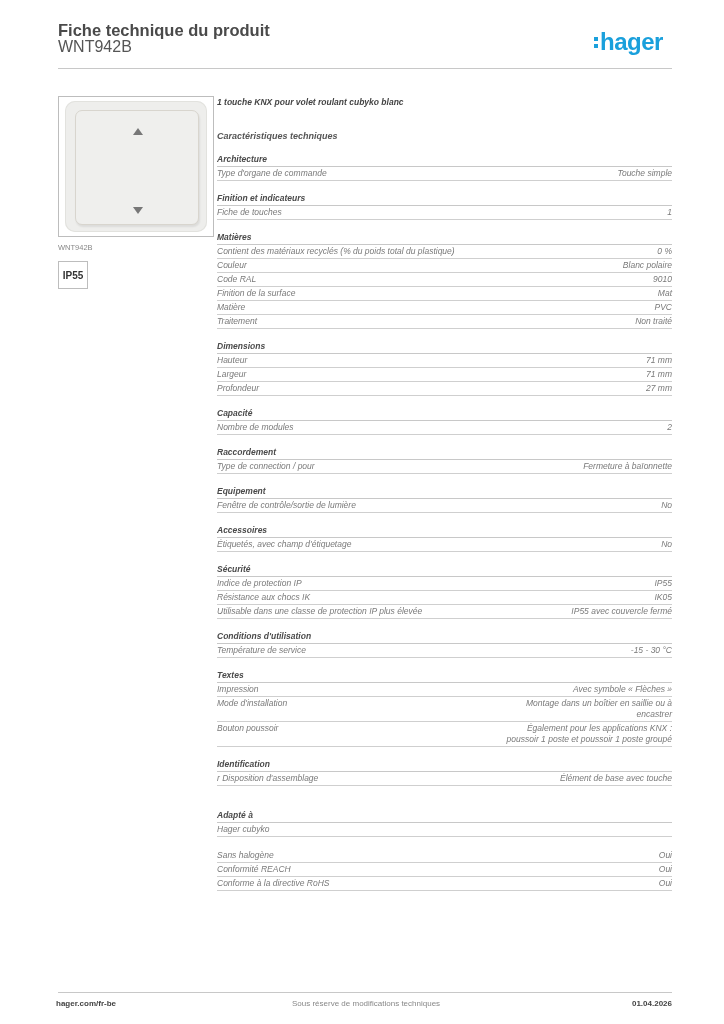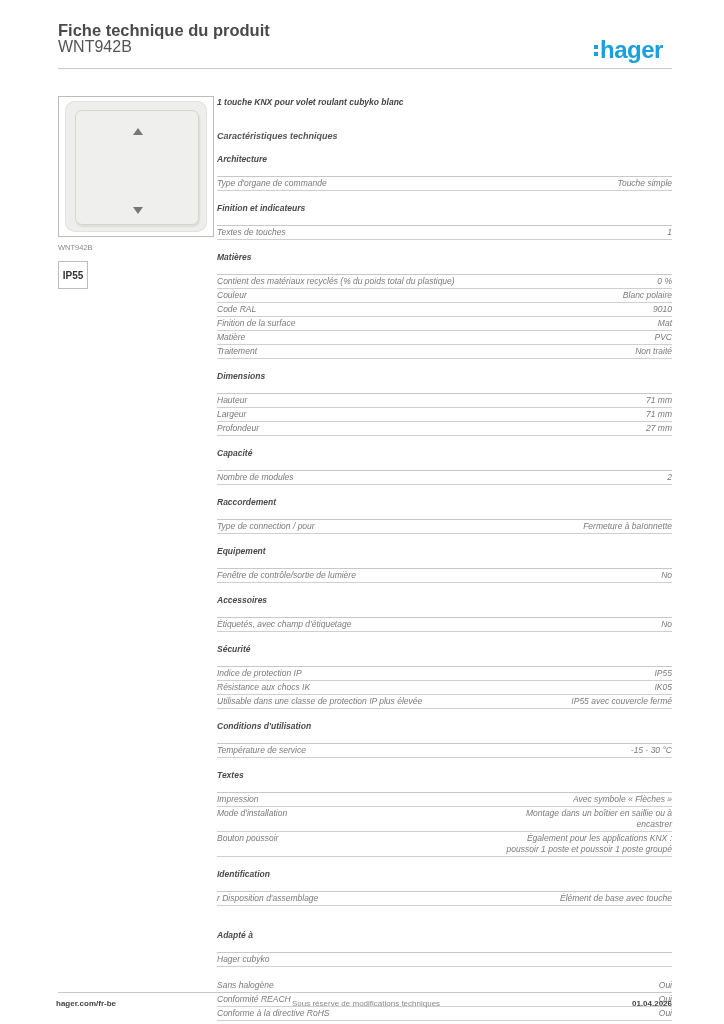--- a/index.html
+++ b/index.html
@@ -1,38 +1,38 @@
 <!DOCTYPE html>
 <html><head>
 <meta charset="utf-8">
 <style>
   html, body { margin: 0; padding: 0; background: #ffffff; }
   body { width: 724px; height: 1024px; position: relative; overflow: hidden;
          font-family: "Liberation Sans", sans-serif; color: #555; }
   .header-title { position: absolute; left: 58px; top: 21px; font-size: 16.5px; font-weight: bold; color: #4a4a4a; }
   .header-code { position: absolute; left: 58px; top: 38px; font-size: 16px; color: #555; }
-  .logo { position: absolute; left: 594px; top: 28px; font-size: 24px; font-weight: bold; color: #1aa0dc; letter-spacing: -0.5px; margin-top: 8px; }
+  .logo { position: absolute; left: 594px; top: 28px; font-size: 24px; font-weight: bold; color: #1aa0dc; letter-spacing: -0.5px; }
   .logo .colon { display: inline-block; width: 4px; position: relative; height: 20px; margin-right: 2px; vertical-align: -1px; }
   .logo .colon i { position: absolute; left: 0; width: 4px; height: 4px; background: #1aa0dc; }
   .header-rule { position: absolute; left: 58px; top: 68px; width: 614px; height: 1px; background: #c8c8c8; }
 
   .product-image { position: absolute; left: 58px; top: 96px; width: 156px; height: 141px; border: 1px solid #bdbdbd; box-sizing: border-box; background: #fff; }
   .switch-frame { position: absolute; left: 6px; top: 4px; width: 142px; height: 131px; border-radius: 10px; background: #eeeeec; box-shadow: inset 0 0 0 1px #e2e2de; }
   .switch-key { position: absolute; left: 10px; top: 9px; width: 122px; height: 113px; border-radius: 7px; background: #efefed; border: 1px solid #d8d5ce; box-shadow: 1px 2px 2px rgba(0,0,0,0.08); }
   .arrow-up { position: absolute; left: 57px; top: 17px; width: 0; height: 0; border-left: 5px solid transparent; border-right: 5px solid transparent; border-bottom: 7px solid #777; }
   .arrow-down { position: absolute; left: 57px; top: 96px; width: 0; height: 0; border-left: 5px solid transparent; border-right: 5px solid transparent; border-top: 7px solid #777; }
   .image-caption { position: absolute; left: 58px; top: 243px; font-size: 7.5px; color: #888; }
   .ip-badge { position: absolute; left: 58px; top: 261px; width: 30px; height: 28px; border: 1px solid #bdbdbd; box-sizing: border-box;
               font-size: 10px; font-weight: bold; color: #333; display: flex; align-items: center; justify-content: center; }
 
   .content { position: absolute; left: 217px; top: 96px; width: 455px; font-style: italic; }
   .product-desc { font-size: 8.5px; font-weight: bold; color: #444; height: 12px; line-height: 12px; }
   .tech-title { font-size: 9px; font-weight: bold; color: #555; margin-top: 22px; height: 12px; line-height: 12px; }
   .section { margin-top: 12px; }
-  .section-title { font-size: 8.5px; font-weight: bold; color: #4a4a4a; height: 11px; line-height: 11px; border-bottom: 1px solid #c8c8c8; padding-bottom: 11px; }
+  .section-title { font-size: 8.5px; font-weight: bold; color: #4a4a4a; height: 11px; line-height: 11px; border-bottom: 1px solid #c8c8c8; padding-bottom: 1px; }
   .row { display: flex; justify-content: space-between; font-size: 8.5px; color: #7a7a7a; border-bottom: 1px solid #cfcfcf; line-height: 11px; padding: 1px 0 1px 0; gap: 24px; }
   .row .label { flex: 0 0 auto; max-width: 60%; }
   .row .value { text-align: right; max-width: 38%; }
   .section.extra-gap { margin-top: 24px; }
 
   .footer-rule { position: absolute; left: 58px; top: 992px; width: 614px; height: 1px; background: #c8c8c8; }
   .footer-left { position: absolute; left: 56px; top: 999px; font-size: 8px; font-weight: bold; color: #444; }
   .footer-center { position: absolute; left: 292px; top: 999px; font-size: 8px; color: #888; }
   .footer-right { position: absolute; right: 52px; top: 999px; font-size: 8px; font-weight: bold; color: #444; }
 </style>
@@ -64,21 +64,21 @@
       <div class="section">
         <div class="section-title">Architecture</div>
         <div class="row">
           <span class="label">Type d'organe de commande</span>
           <span class="value">Touche simple</span>
         </div>
       </div>
       <div class="section">
         <div class="section-title">Finition et indicateurs</div>
         <div class="row">
-          <span class="label">Textes de touches</span>
+          <span class="label">Fiche de touches</span>
           <span class="value">1</span>
         </div>
       </div>
       <div class="section">
         <div class="section-title">Matières</div>
         <div class="row">
           <span class="label">Contient des matériaux recyclés (% du poids total du plastique)</span>
           <span class="value">0 %</span>
         </div>
         <div class="row">

